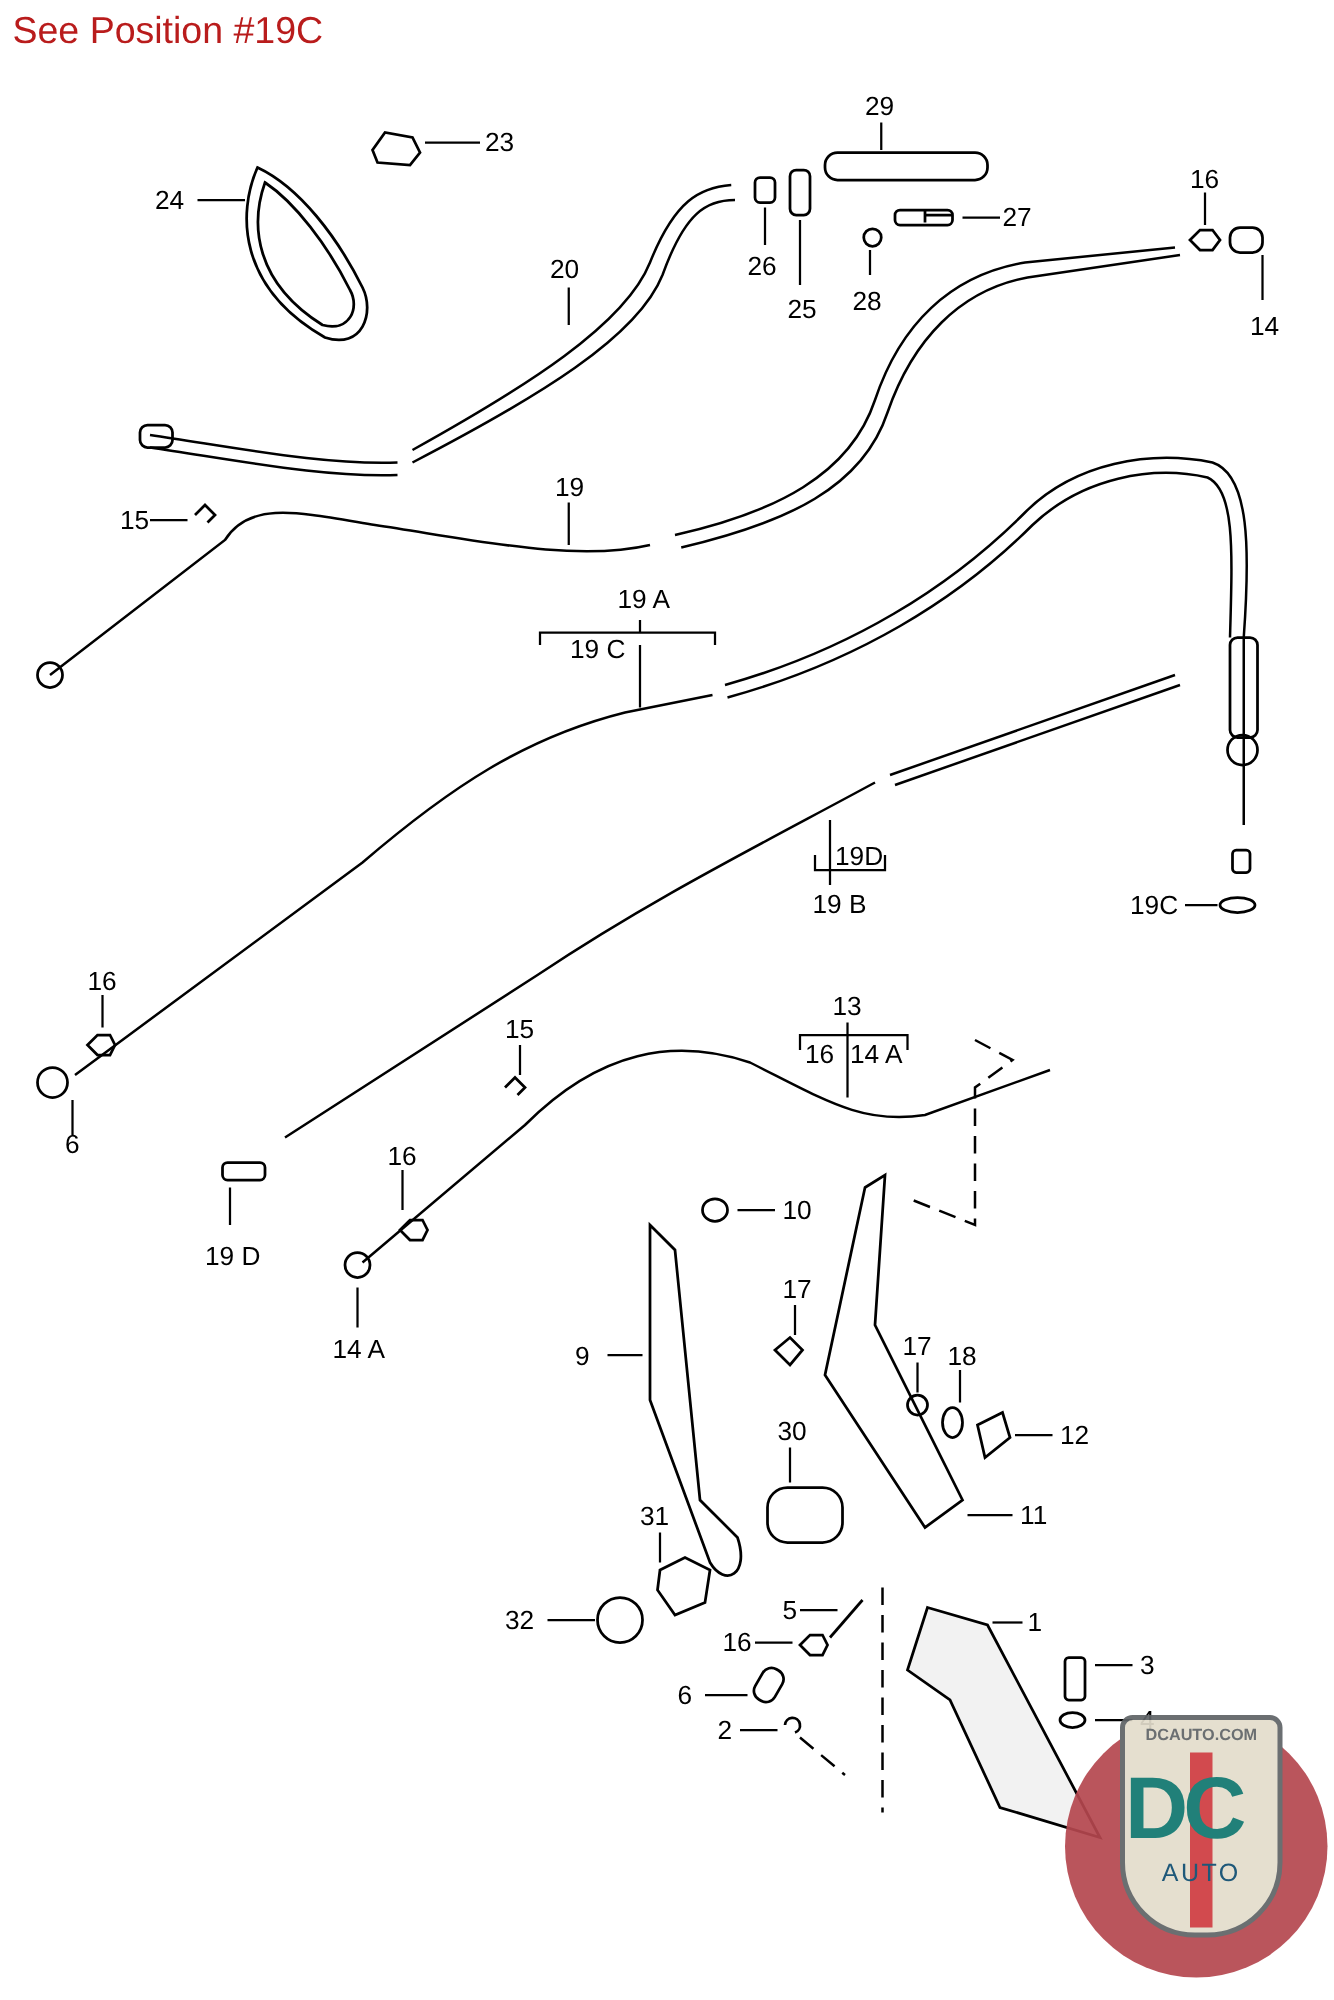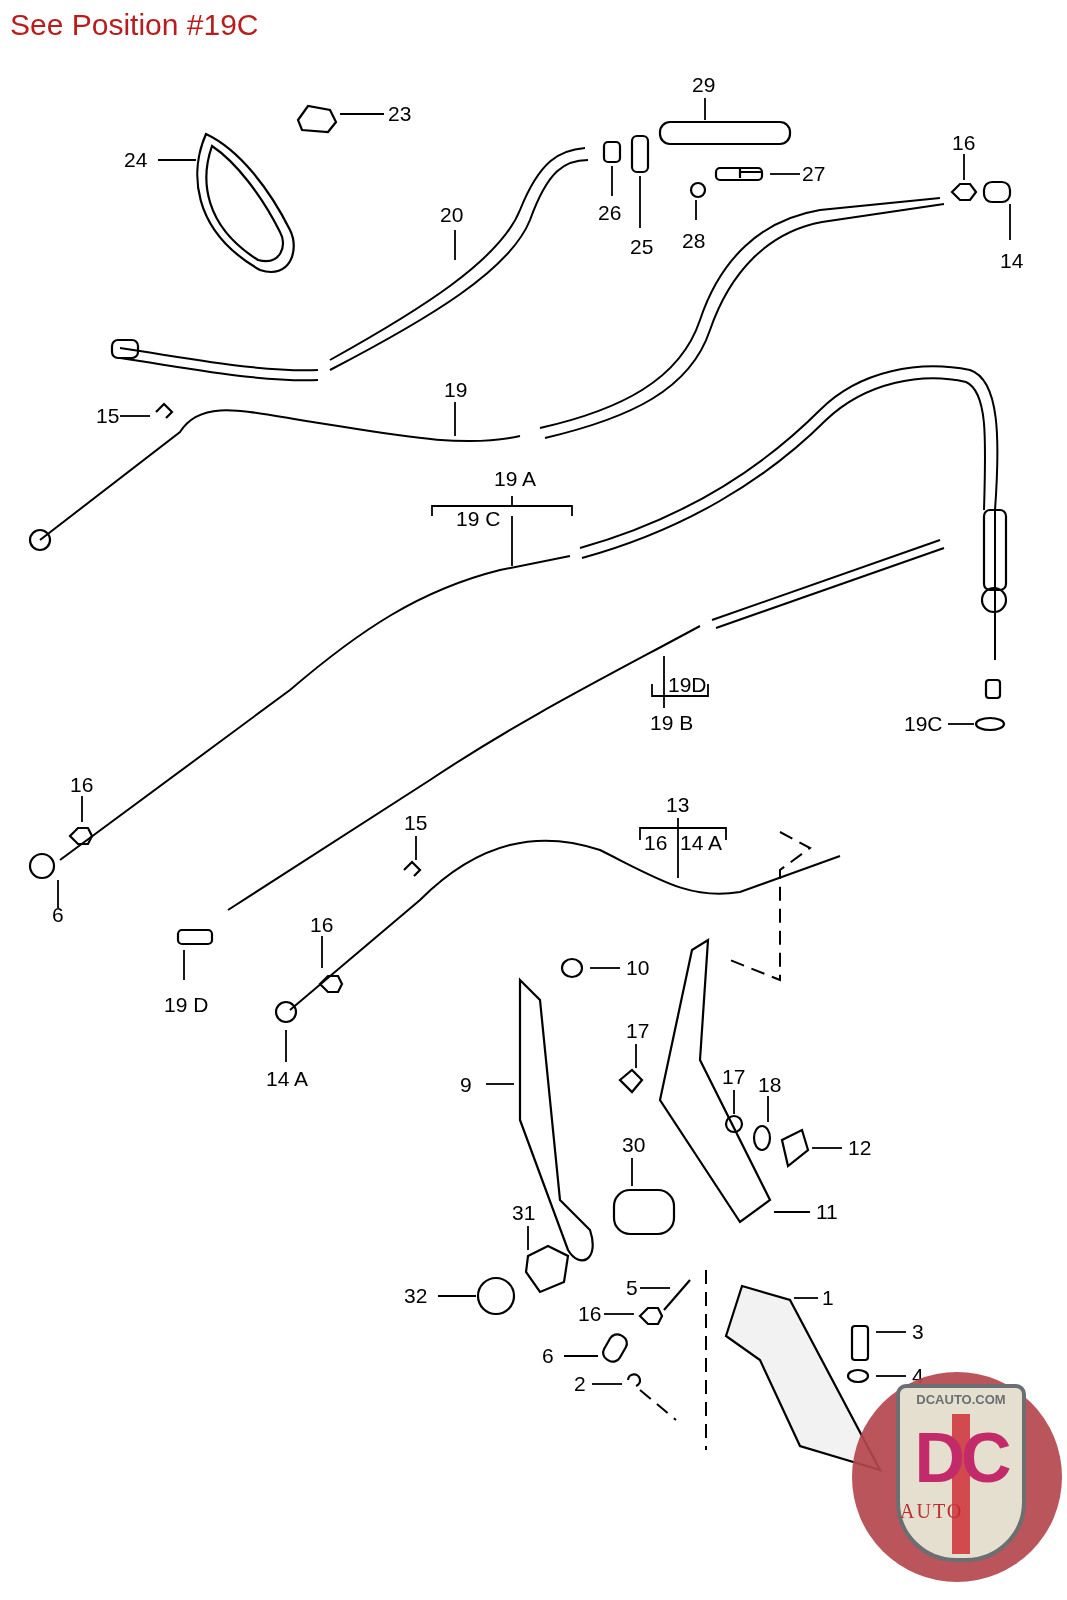--- a/index.html
+++ b/index.html
@@ -184,19 +184,19 @@
     <rect class="part" x="852" y="1326" width="16" height="34" rx="3"></rect>
     <line class="leader" x1="876" y1="1332" x2="906" y2="1332"></line>
     <text class="lbl" x="912" y="1339">3</text>
     <ellipse class="part" cx="858" cy="1376" rx="10" ry="6"></ellipse>
     <line class="leader" x1="876" y1="1376" x2="906" y2="1376"></line>
     <text class="lbl" x="912" y="1383">4</text>
   </g>
 </svg>
 
 <div style="position:absolute;left:852px;top:1372px;width:210px;height:210px;border-radius:50%;background:#b5474f;opacity:0.92;">
-  <div style="position:absolute;left:44px;top:12px;width:122px;height:170px;background:#e3ddcc;border-radius:10px 10px 60px 60px;border:4px solid #5f6366;">
+  <div style="position:absolute;left:44px;top:0;width:122px;height:170px;background:#e3ddcc;border-radius:10px 10px 60px 60px;border:4px solid #5f6366;">
     <div style="position:absolute;left:52px;top:26px;width:18px;height:140px;background:#cf3b3f;"></div>
     <div style="position:absolute;left:0;top:4px;width:100%;text-align:center;font-size:13px;font-weight:bold;color:#5f6366;font-family:'Liberation Sans',sans-serif;">DCAUTO.COM</div>
-    <div style="position:absolute;left:0;top:30px;width:100%;text-align:center;font-size:70px;font-weight:bold;color:#be185d;font-family:'Liberation Sans',sans-serif;letter-spacing:-4px;">DC</div>
-    <div style="position:absolute;left:0;top:112px;width:100%;font-size:20px;color:#b91c1c;font-family:Liberation Serif, serif;letter-spacing:2px;">AUTO</div>
+    <div style="position:absolute;left:0;top:30px;width:100%;text-align:left;font-size:70px;font-weight:bold;color:#0f766e;font-family:'Liberation Sans',sans-serif;letter-spacing:-4px;">DC</div>
+    <div style="position:absolute;left:0;top:112px;width:100%;text-align:center;font-size:20px;color:#0c4a6e;font-family:Liberation Sans, sans-serif;letter-spacing:2px;">AUTO</div>
   </div>
 </div>
 
 </body></html>

